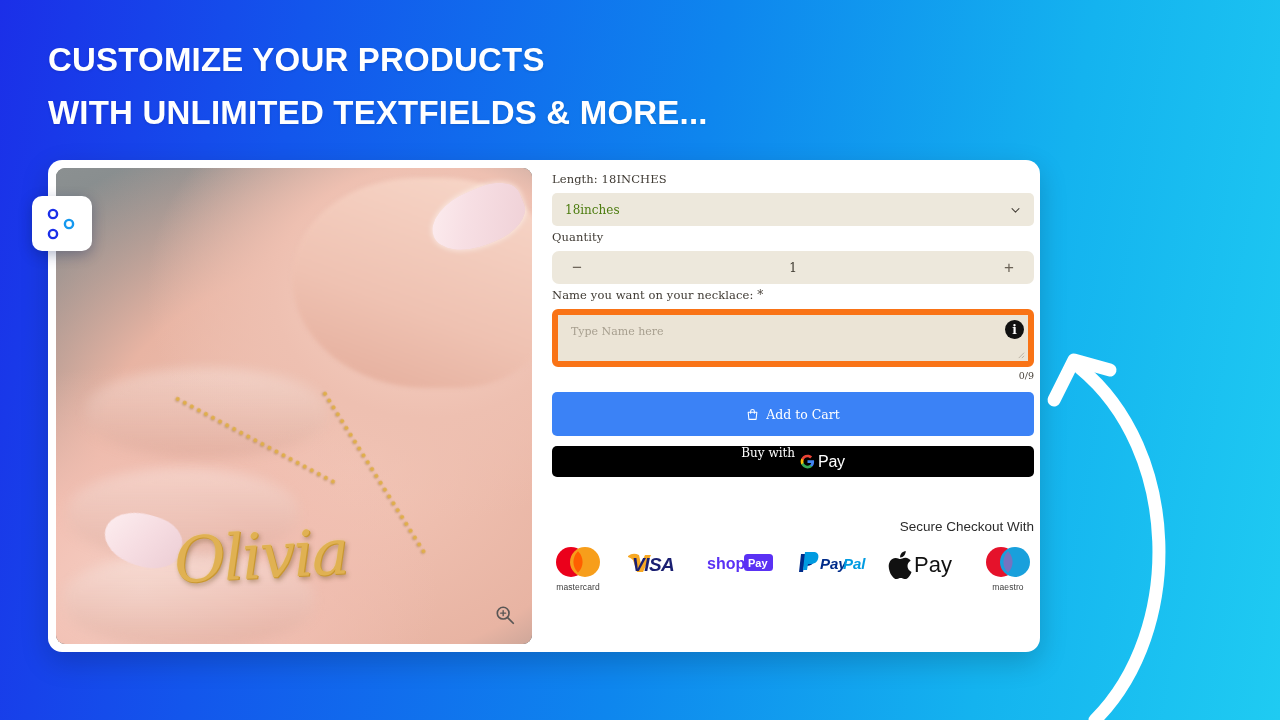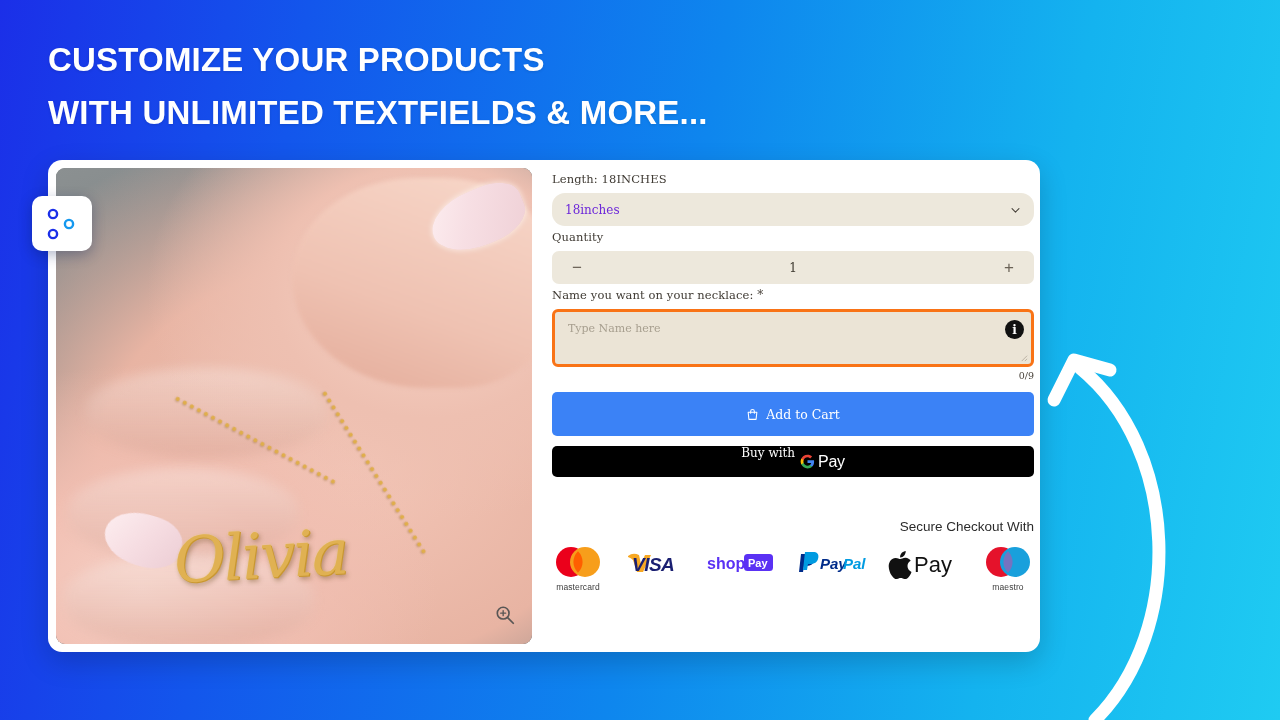--- a/index.html
+++ b/index.html
@@ -137,27 +137,27 @@
     margin-bottom: 7px;
     letter-spacing: .1px;
   }
   .field-label .req { color: #4a443c; font-size: 12px; }
   .group { margin-bottom: 4px; }
 
   .select {
     position: relative;
     height: 33px;
     background: #ede8dc;
-    border-radius: 13px;
+    border-radius: 5px;
     display: flex;
     align-items: center;
     padding: 0 32px 0 13px;
     font-family: "DejaVu Serif", serif;
     font-size: 12px;
-    color: #6d28d9;
+    color: #4d7c0f;
     cursor: pointer;
   }
   .select .chev {
     position: absolute;
     right: 13px; top: 50%;
     transform: translateY(-50%);
     width: 11px; height: 11px;
   }
 
   .stepper {
@@ -182,21 +182,21 @@
     font-size: 12px;
     color: #3e392f;
     flex: 1 1 auto;
     text-align: center;
   }
 
   .textarea-wrap { position: relative; }
   .textarea {
     height: 58px;
     background: #ebe4d6;
-    border: 3px solid #f97316;
+    border: 6px solid #f97316;
     border-radius: 6px;
     padding: 10px 44px 10px 13px;
     font-family: "DejaVu Serif", serif;
     font-size: 11px;
     color: #a79f8f;
     cursor: text;
     position: relative;
   }
   .resize-grip {
     position: absolute;

